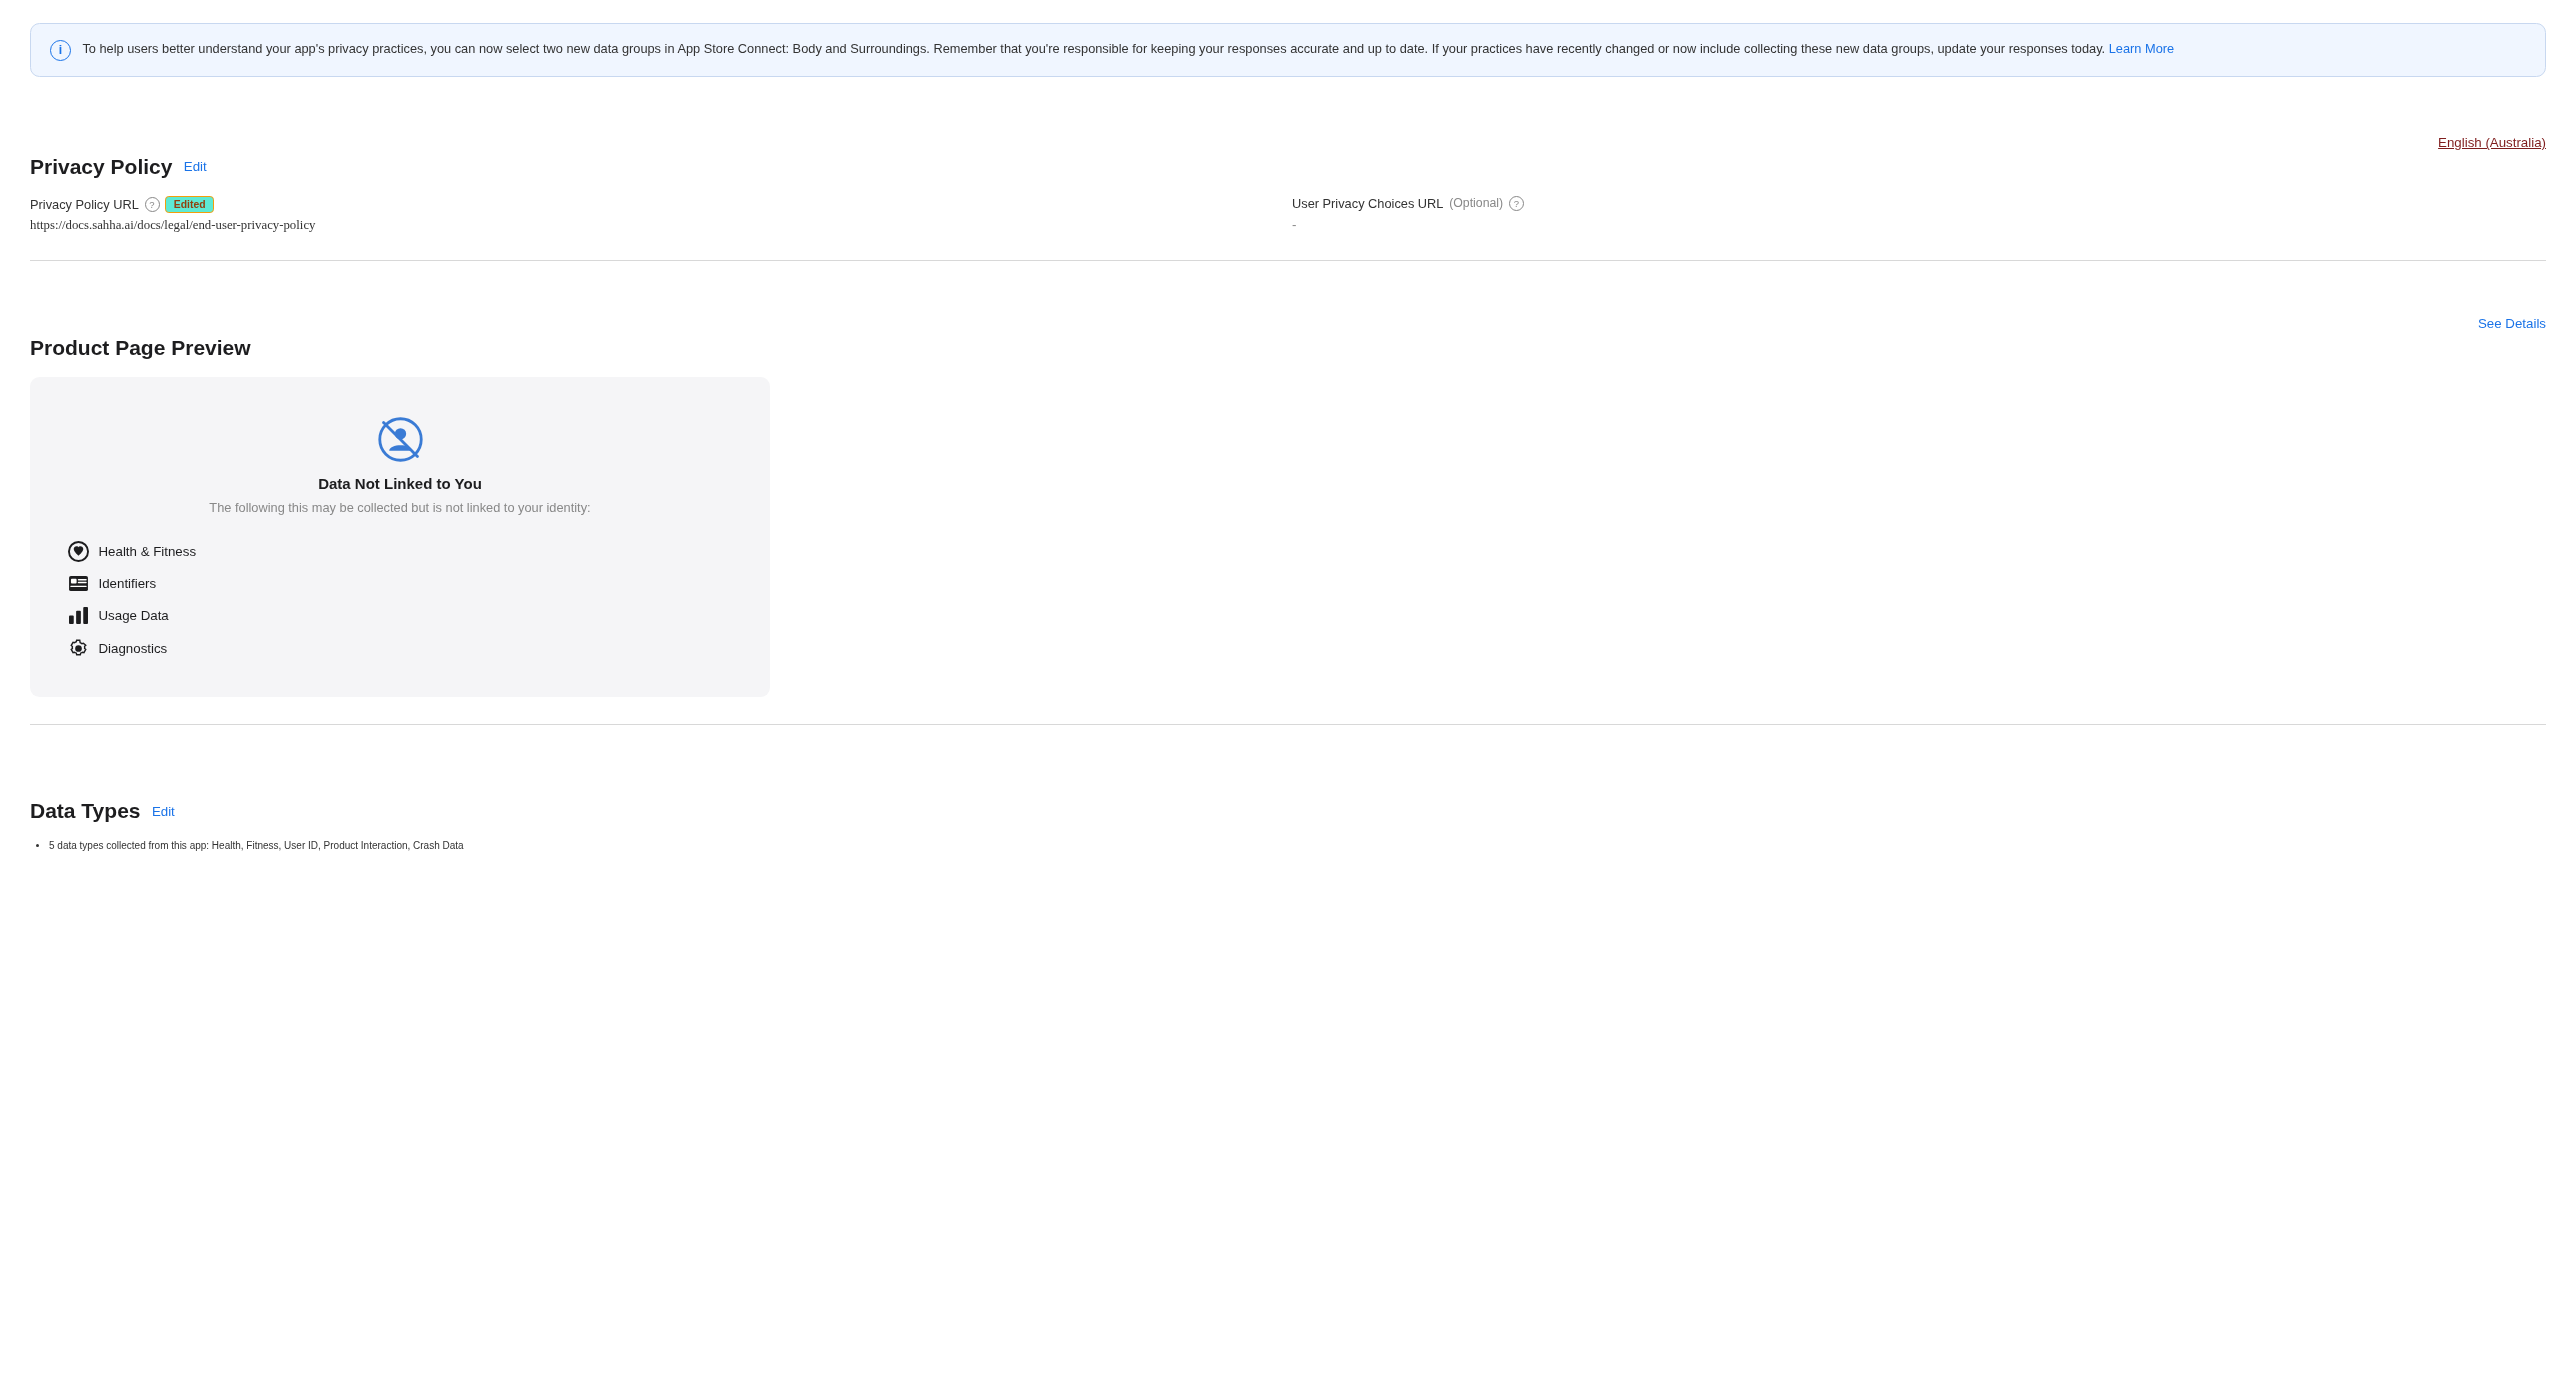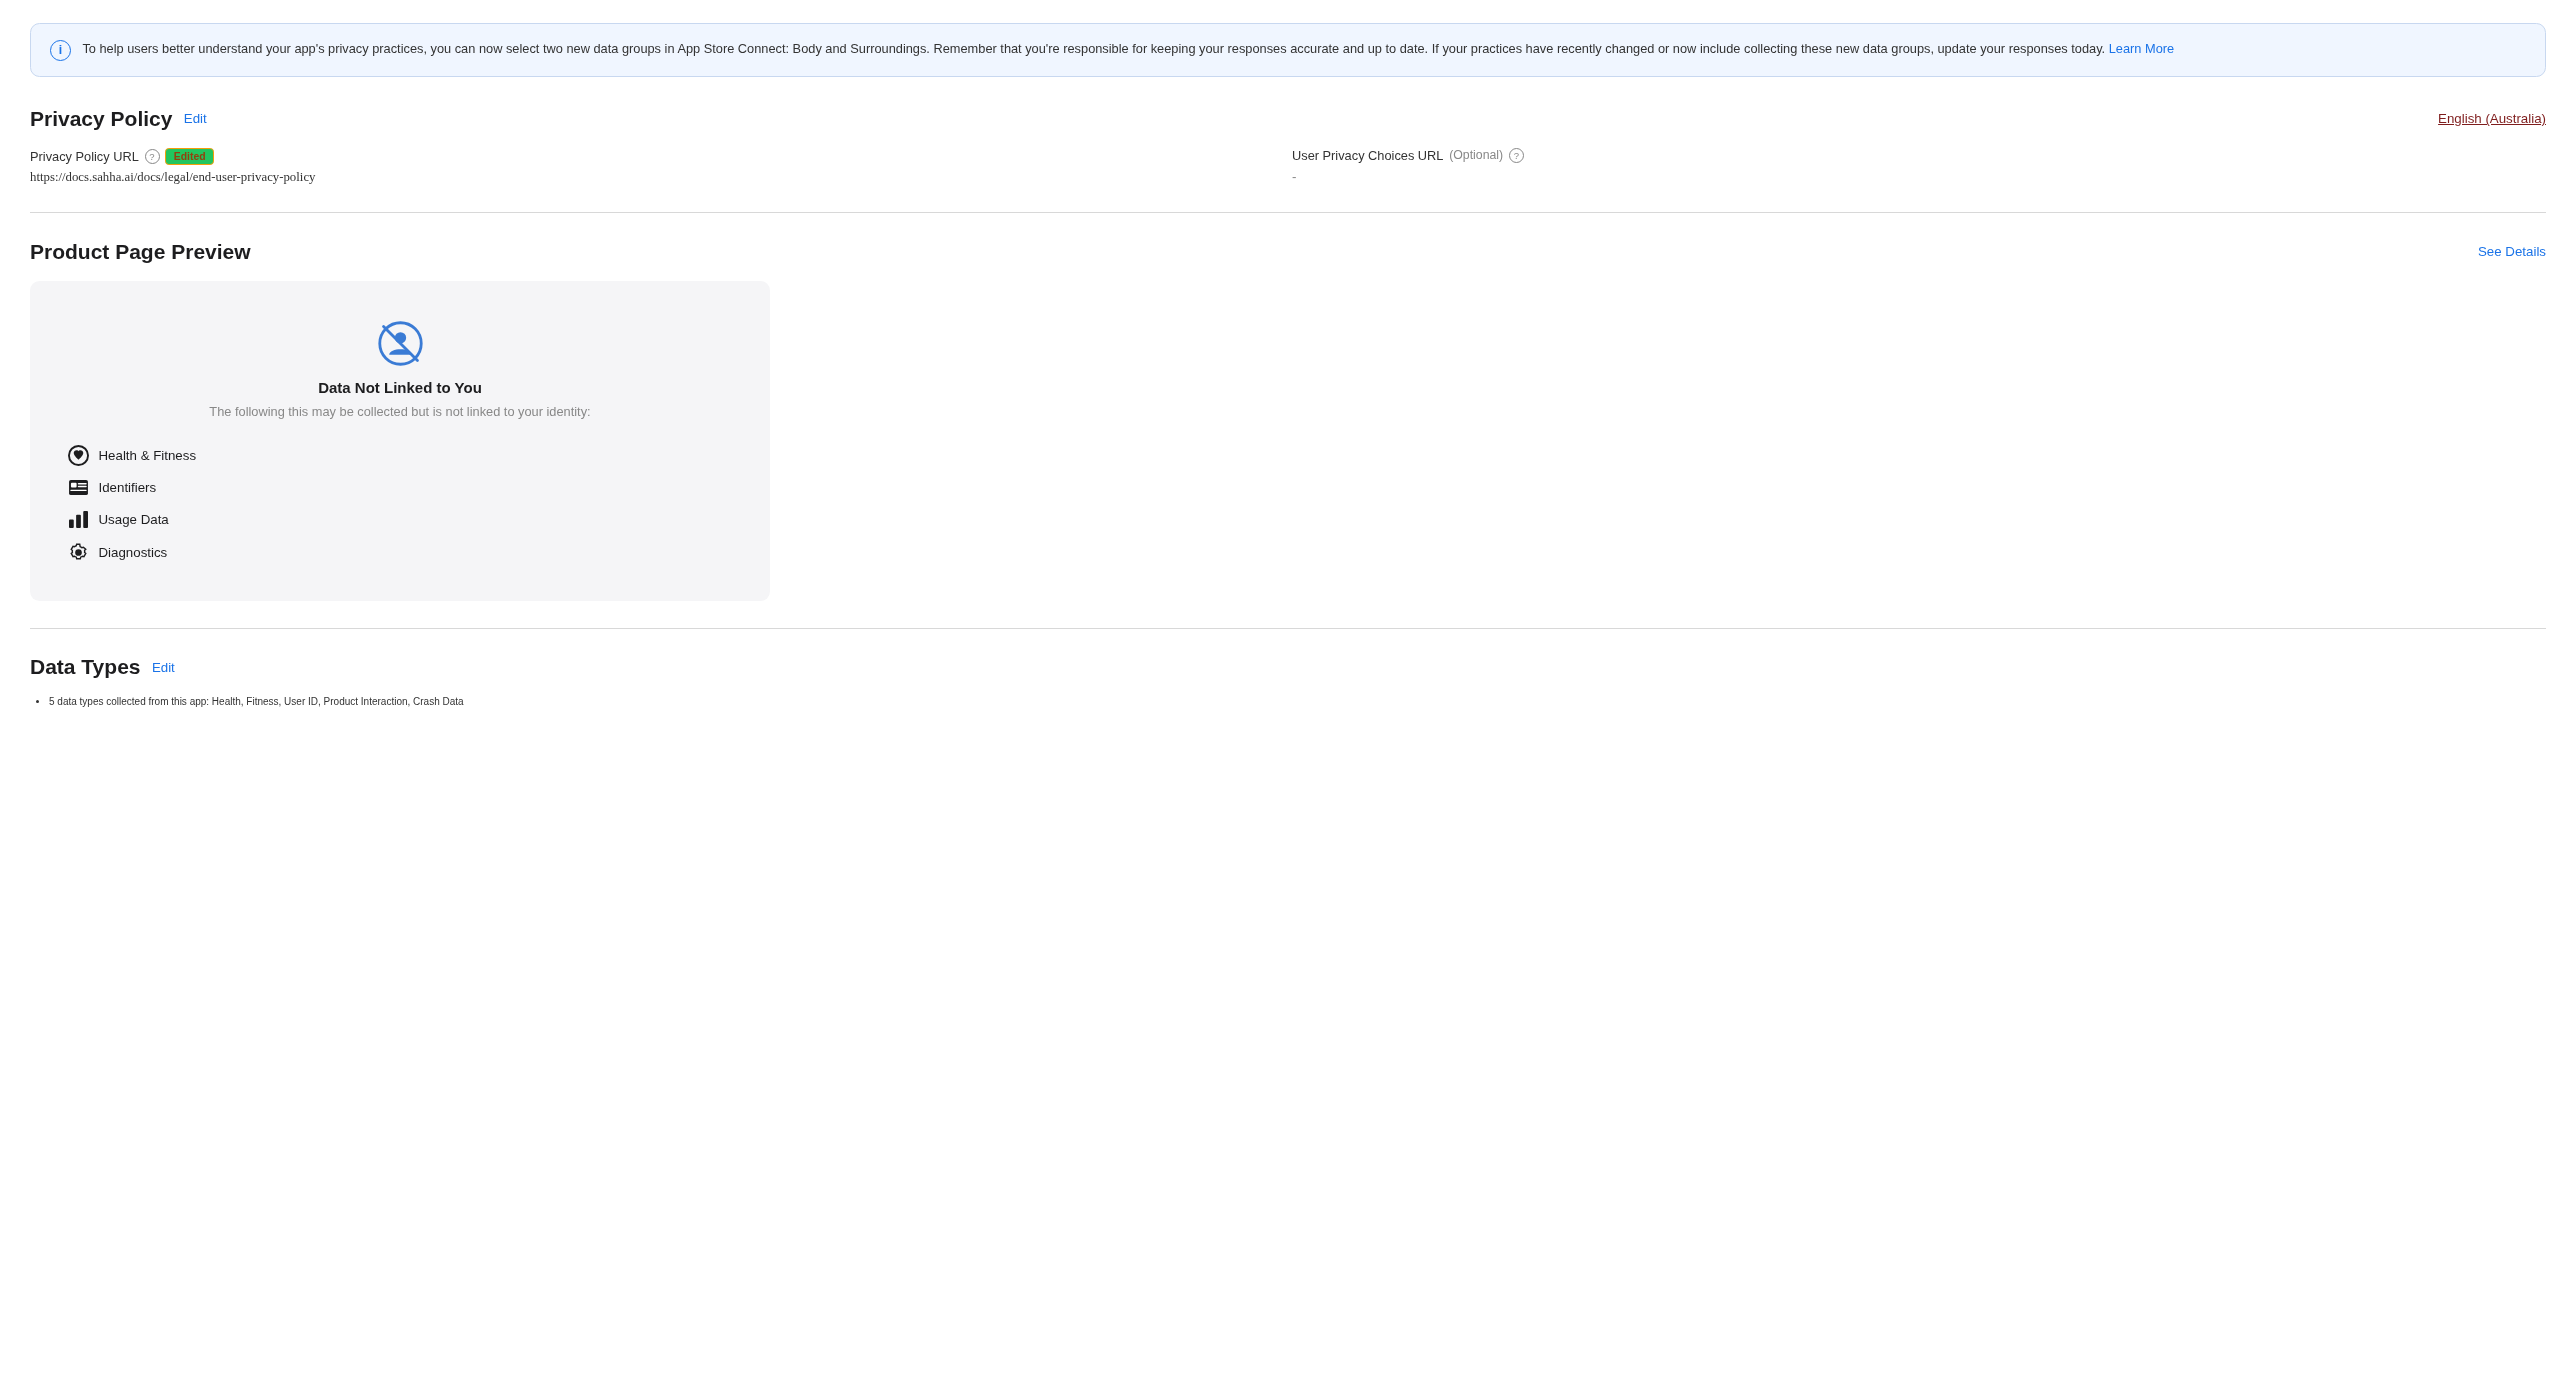--- a/index.html
+++ b/index.html
@@ -57,20 +57,21 @@
     .section-header {
       display: flex;
       align-items: center;
       justify-content: space-between;
       margin-bottom: 17px;
     }
     .section-header-left {
       display: flex;
       align-items: center;
       gap: 11.4px;
+      margin-top: 48px;
     }
     .section-title {
       font-size: 21px;
       font-weight: 700;
       color: #1d1d1f;
     }
     .edit-link {
       color: #1a73e8;
       font-size: 13.3px;
       text-decoration: none;
@@ -112,21 +113,21 @@
       border-radius: 50%;
       display: inline-flex;
       align-items: center;
       justify-content: center;
       font-size: 9.5px;
       color: #888;
       cursor: pointer;
       flex-shrink: 0;
     }
     .edited-badge {
-      background: #22c55e;
+      background: #5eead4;
       border: 0.9px solid #f59e0b;
       color: #92400e;
       font-size: 10.4px;
       font-weight: 600;
       padding: 1.9px 7.6px;
       border-radius: 3.8px;
     }
     .field-value {
       font-size: 12.8px;
       color: #333;

